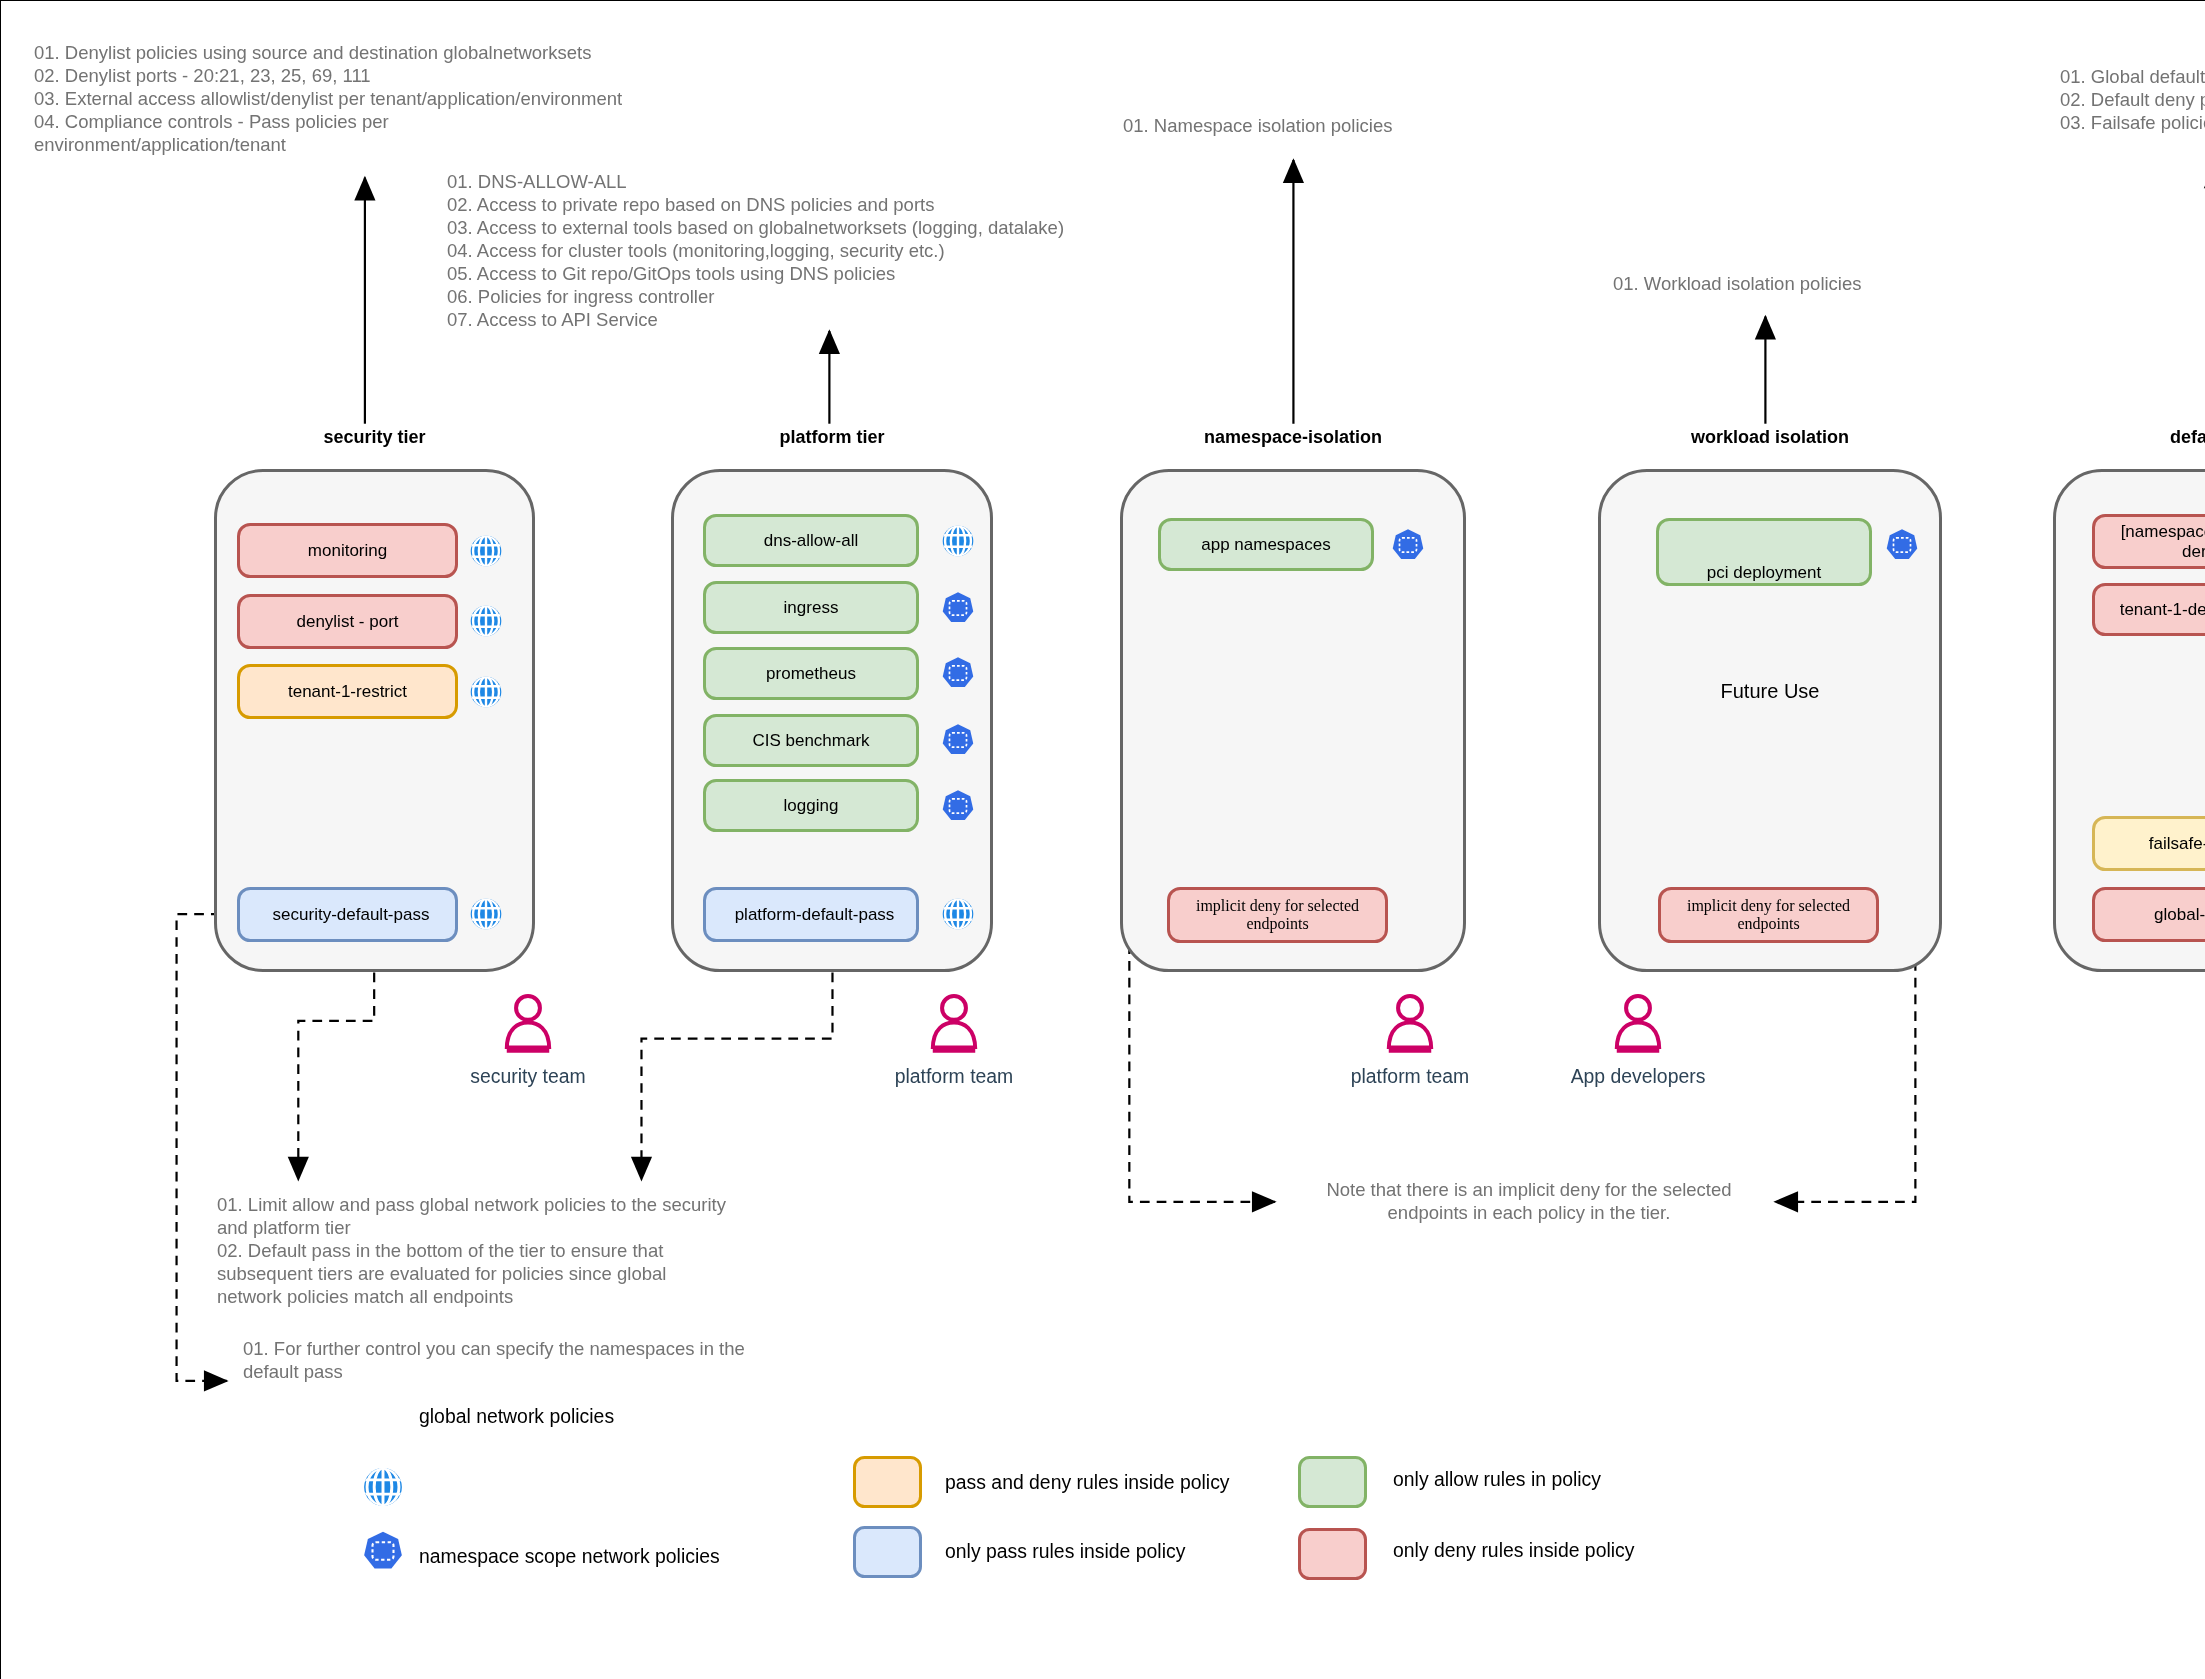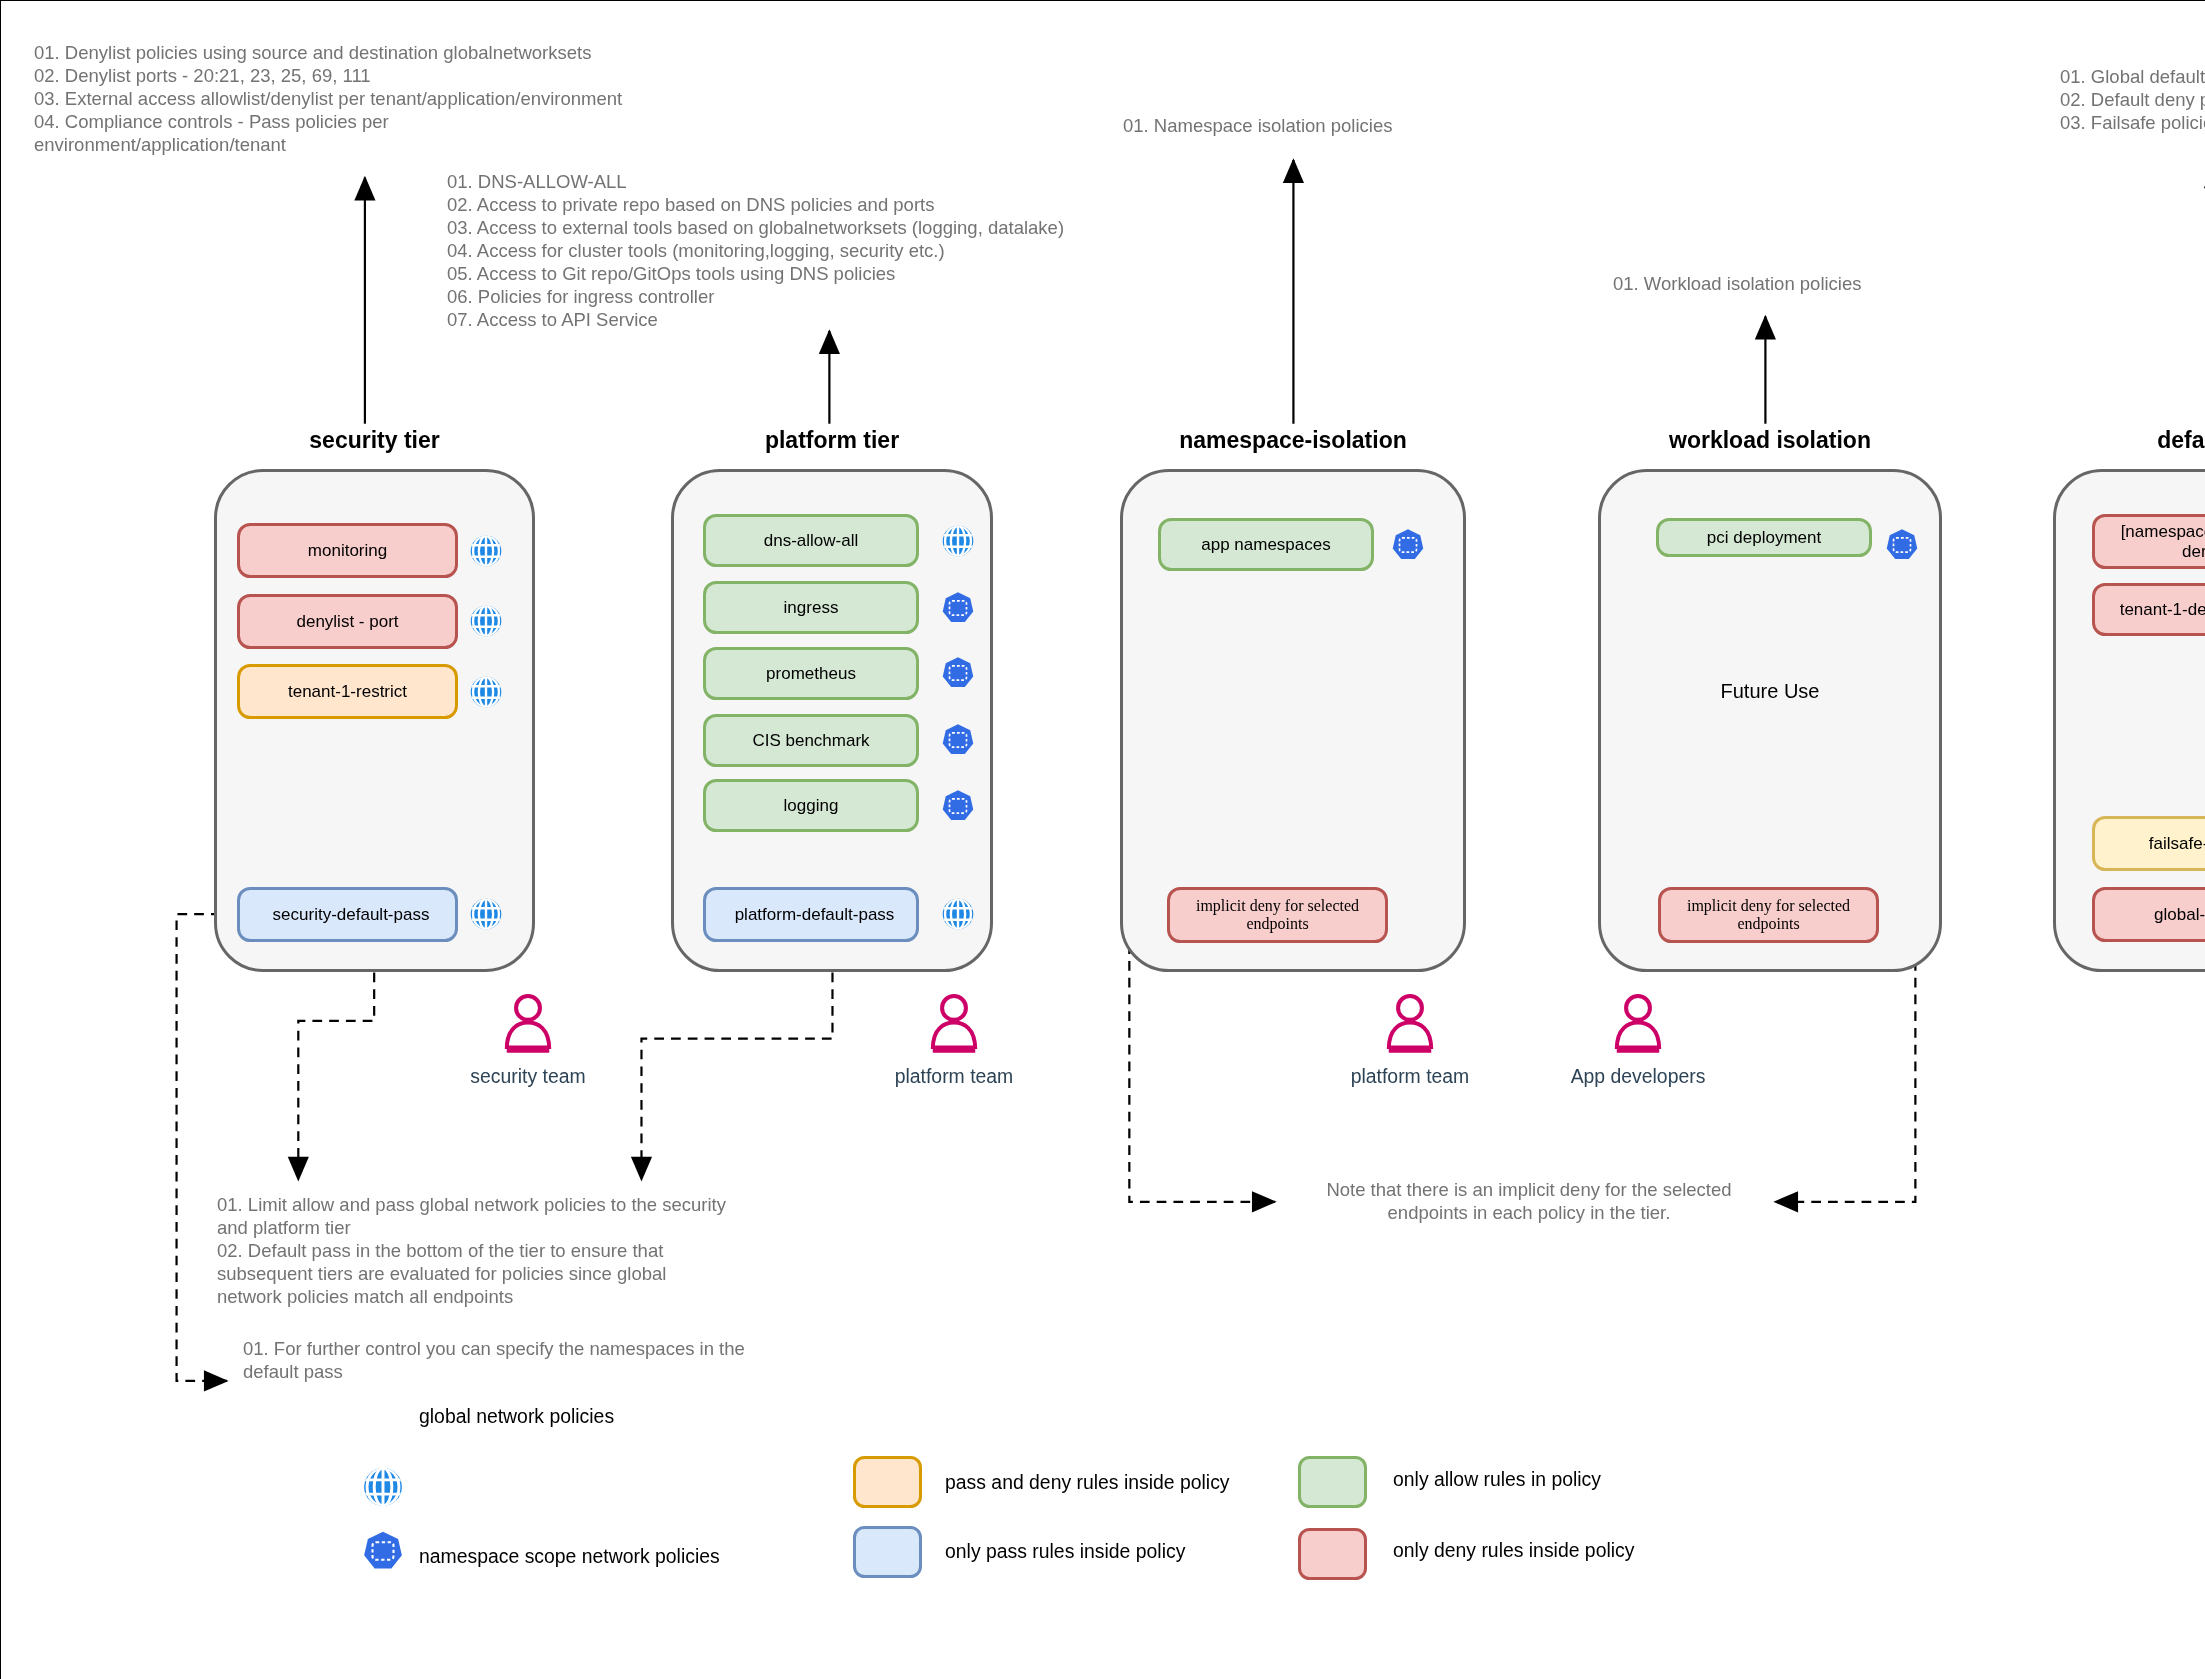--- a/index.html
+++ b/index.html
@@ -2,21 +2,21 @@
 <html style="font-size:7px"><head>
 <meta charset="utf-8">
 <style>
   html,body { margin:0; padding:0; background:#fff; }
   #canvas {
     position:relative; width:2756px; height:1680px; background:#ffffff;
     border:1.3px solid #000; box-sizing:border-box;
     font-family:"Liberation Sans", sans-serif; color:#000;
   }
   .note { position:absolute; white-space:pre-line; font-size:18.5px; line-height:1.24; color:#737373; }
-  .tier-title { position:absolute; top:426px; font-size:23px; font-weight:bold; text-align:center; }
+  .tier-title { position:absolute; top:426px; font-size:18px; font-weight:bold; text-align:center; }
   .tier-box {
     position:absolute; top:468px; height:503px; background:#f6f6f6;
     border:3.5px solid #666666; border-radius:49px; box-sizing:border-box;
   }
   .pill {
     position:absolute; box-sizing:border-box; border:3.1px solid #000; border-radius:13.2px;
     display:flex; align-items:center; justify-content:center; text-align:center;
     font-size:17px; line-height:1.15; padding:0 8px;
   }
   .pill.small { font-size:16px;font-family:Liberation Serif, serif; }
@@ -202,21 +202,21 @@
       <span>app namespaces</span>
     </div>
   <div class="pill red small" style="left:1166px; top:886px; width:221px; height:56px;">
       <span>implicit deny for selected endpoints</span>
     </div>
   <svg class="icon" style="left:1390px; top:527px;" width="34" height="34" viewBox="-50 -50 100 100">
       <use href="#hepta-sym"></use>
     </svg>
 
   
-  <div class="pill green" style="left:1655px; top:517px; width:216px; height:39px;">
+  <div class="pill green" style="left:1655px; top:517px; width:216px; height:68px;align-items:flex-end;">
       <span>pci deployment</span>
     </div>
   <div class="future" style="left:1597px; top:679px; width:344px;">Future Use</div>
   <div class="pill red small" style="left:1657px; top:886px; width:221px; height:56px;">
       <span>implicit deny for selected endpoints</span>
     </div>
   <svg class="icon" style="left:1884px; top:527px;" width="34" height="34" viewBox="-50 -50 100 100">
       <use href="#hepta-sym"></use>
     </svg>
 

